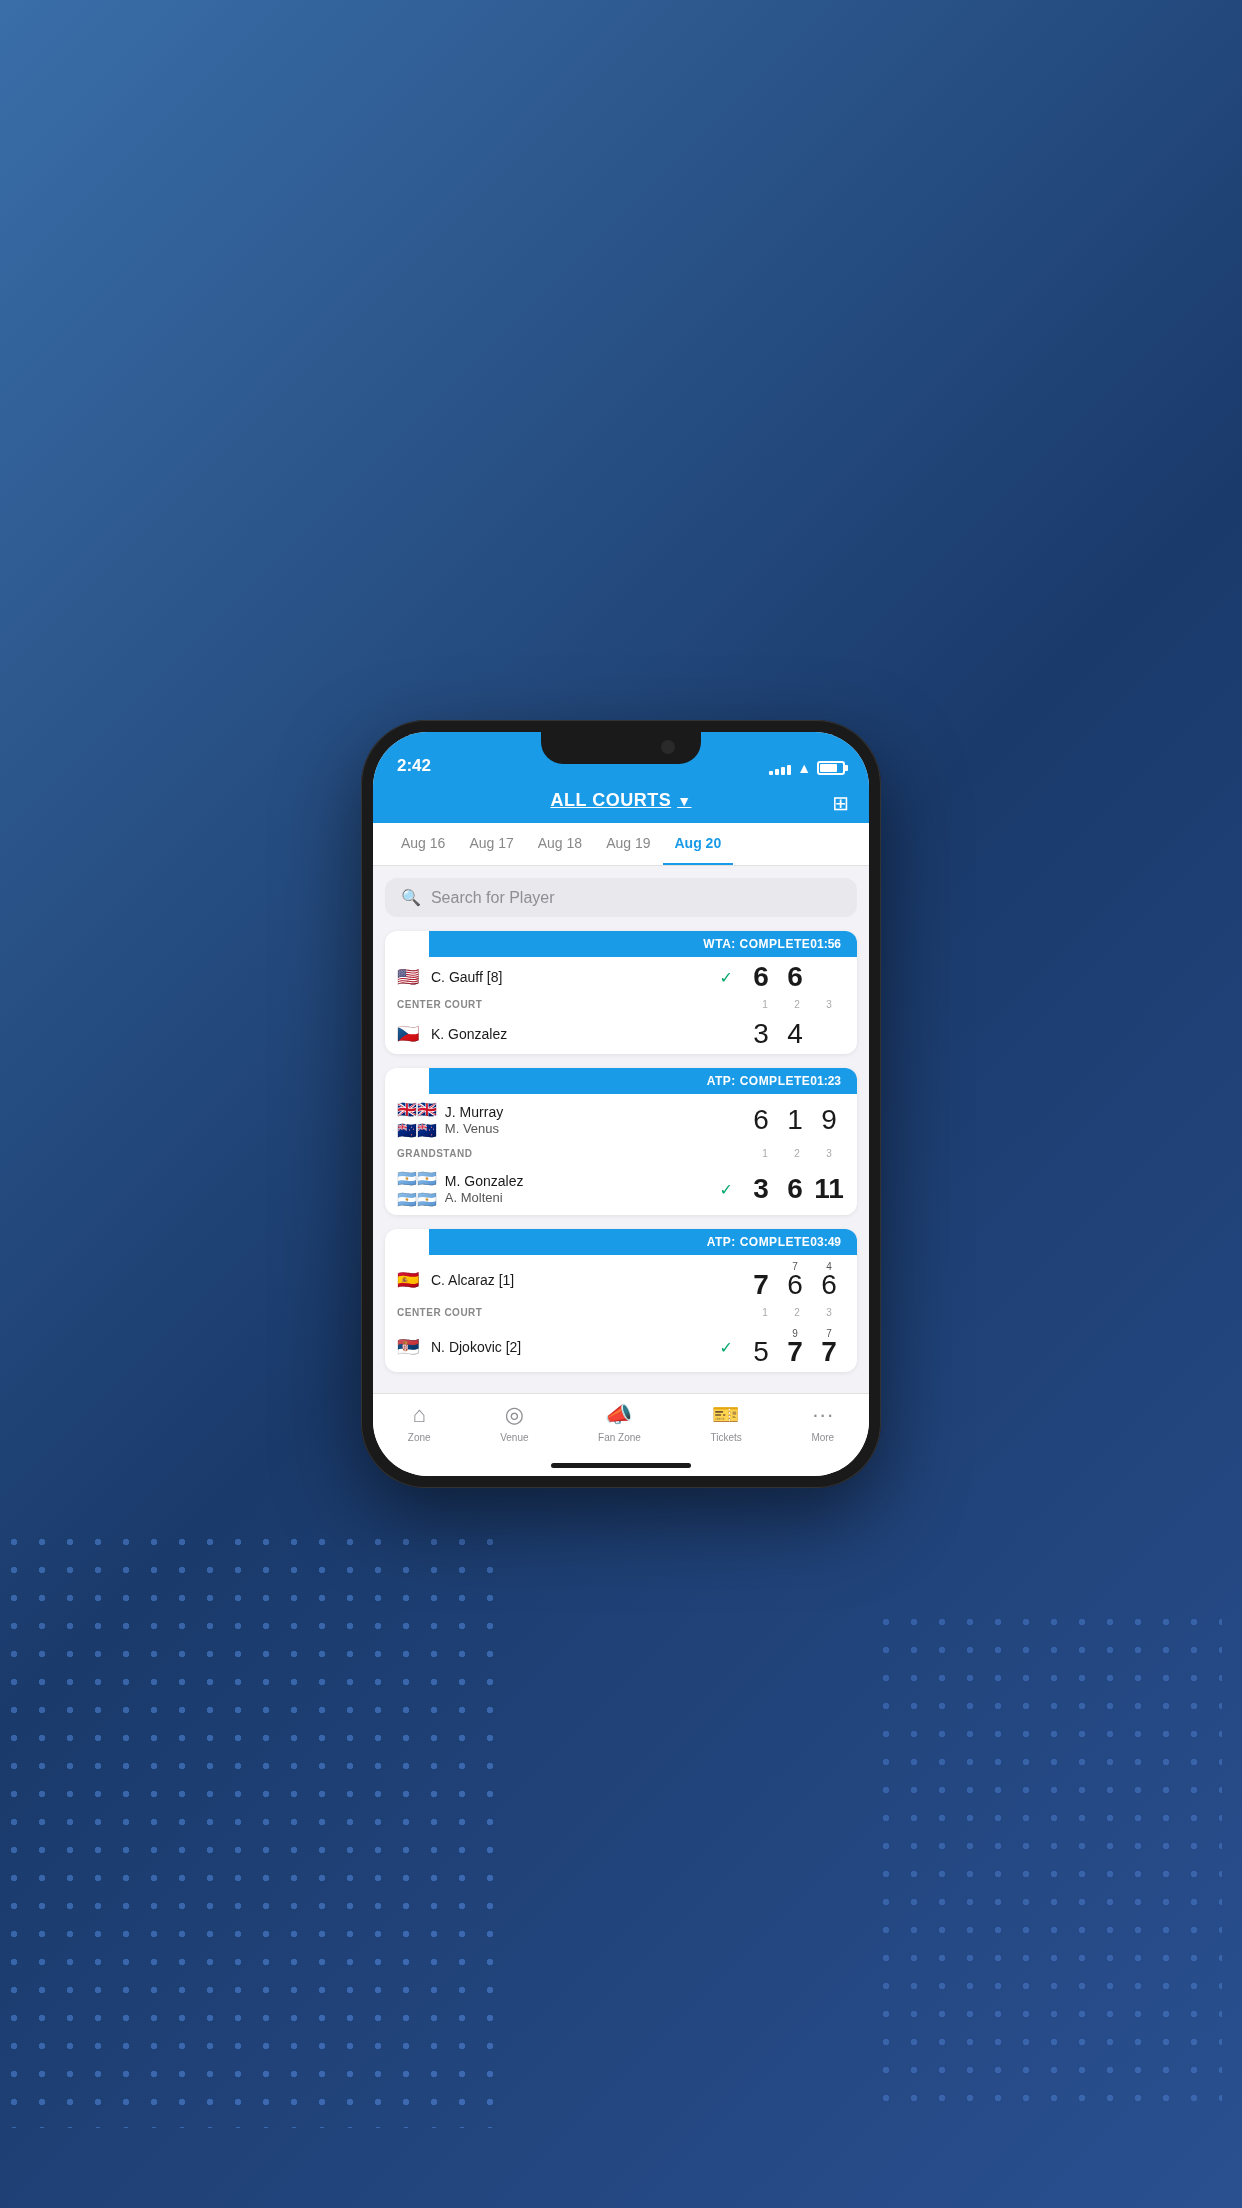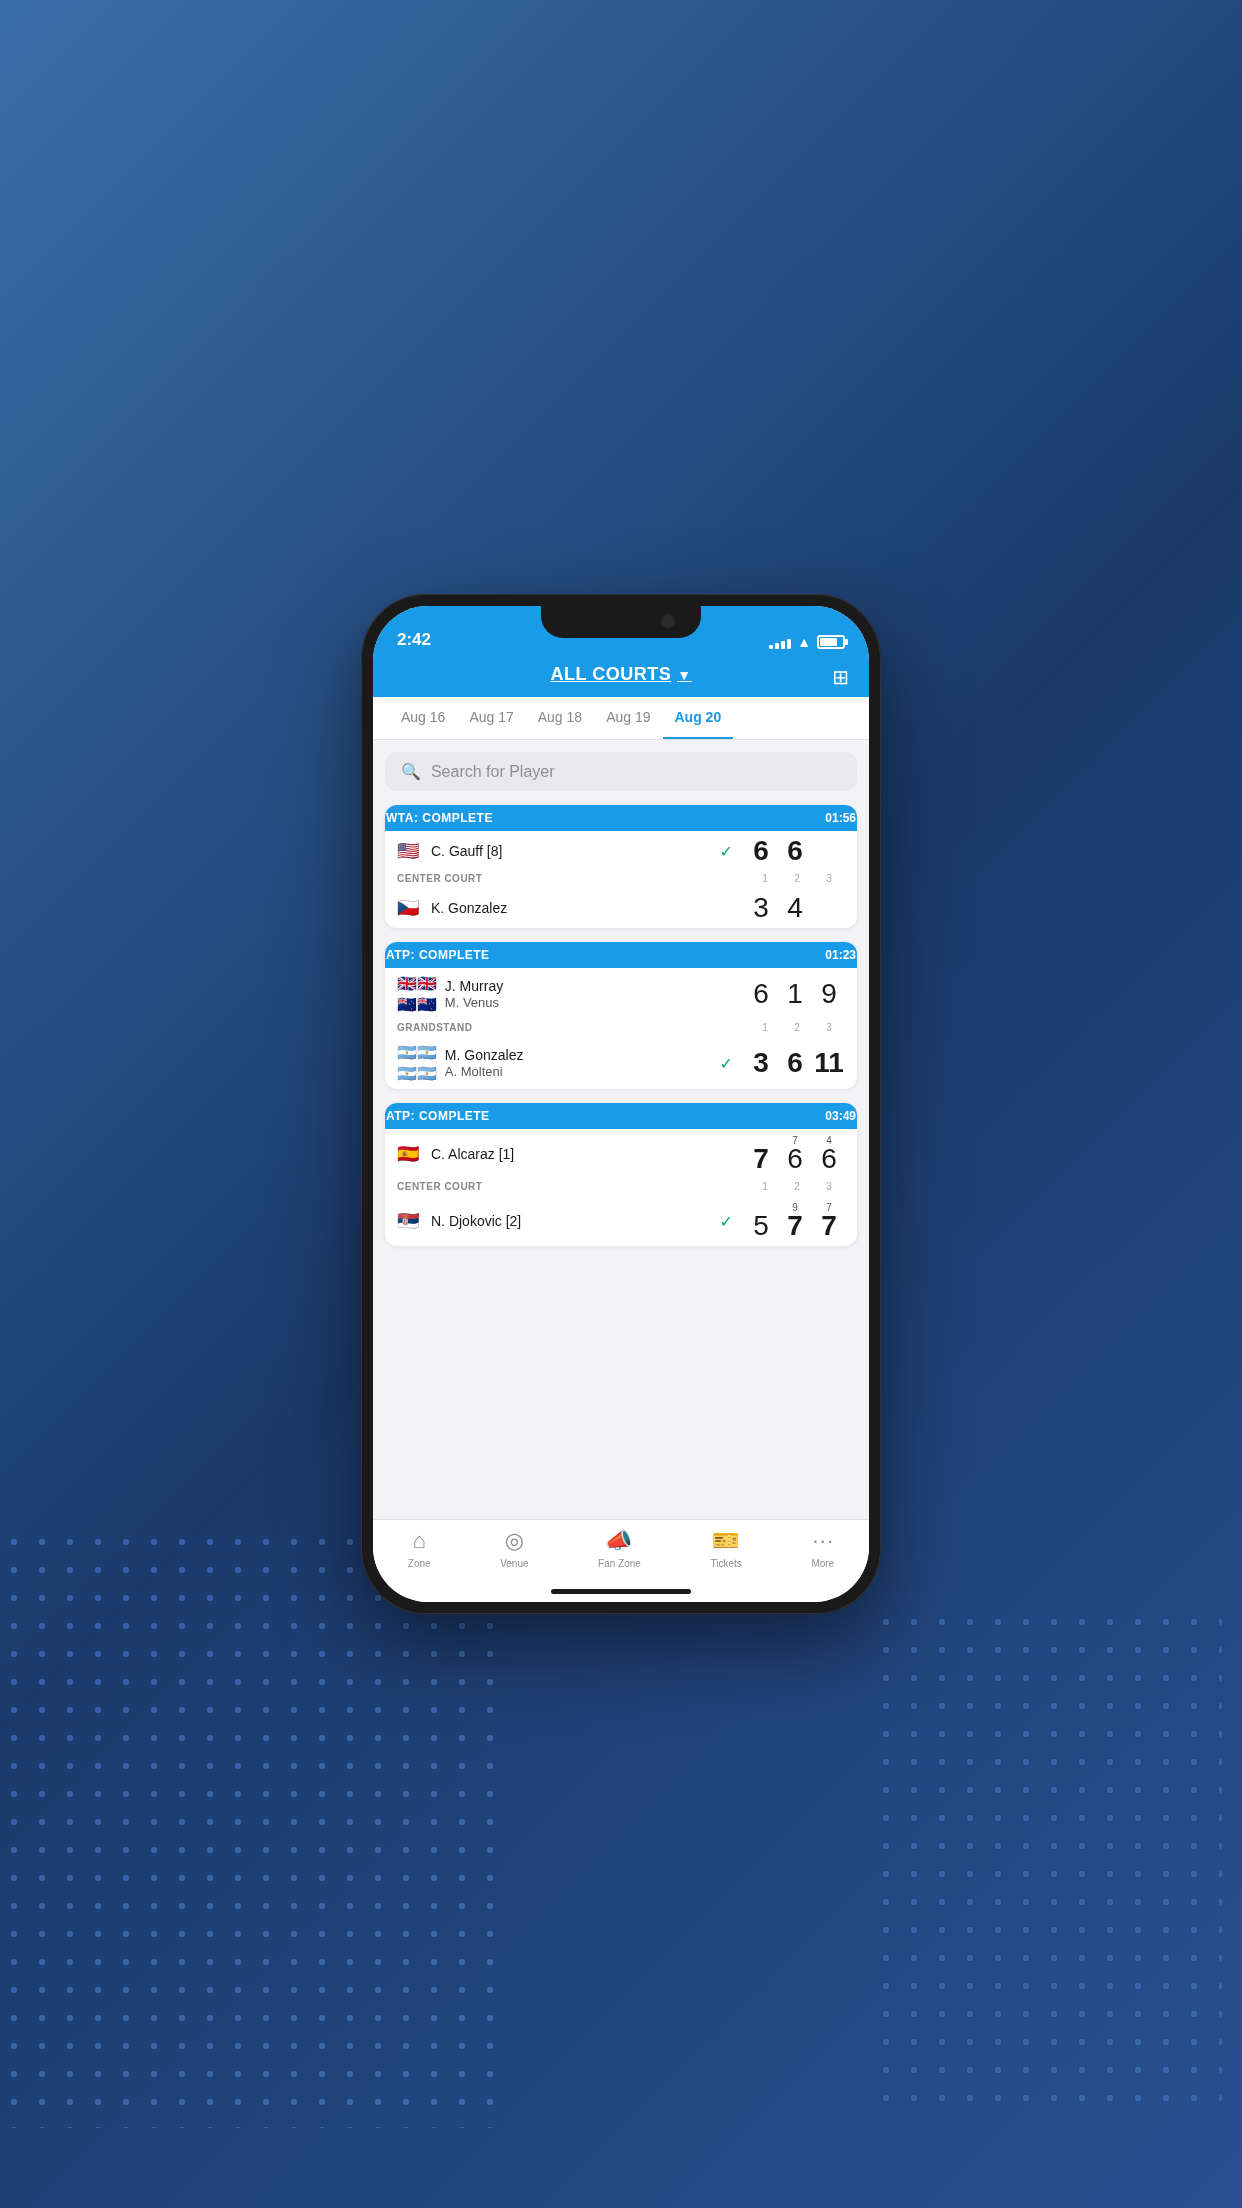--- a/index.html
+++ b/index.html
@@ -34,21 +34,21 @@
       right: 20px;
       width: 350px;
       height: 500px;
       background-image: radial-gradient(circle, rgba(100,160,255,0.3) 3px, transparent 3px);
       background-size: 28px 28px;
       pointer-events: none;
     }
 
     .phone-outer {
       width: 520px;
-      height: 1020px;
+      height: 768px;
       background: #1a1a1a;
       border-radius: 65px;
       padding: 12px;
       box-shadow: 0 30px 80px rgba(0,0,0,0.5), inset 0 0 0 1px #333;
       position: relative;
     }
 
     .phone-inner {
       width: 100%;
       height: 100%;
@@ -232,24 +232,25 @@
     
     .match-card {
       background: white;
       border-radius: 12px;
       overflow: hidden;
       margin-bottom: 14px;
       box-shadow: 0 1px 4px rgba(0,0,0,0.08);
     }
     .match-header {
       background: #1a9be8;
-      padding: 6px 1px;
-      display: flex;
-      justify-content: space-between;
-      align-items: center;
+      padding: 6px 16px;
+      display: flex;
+      justify-content: flex-end;
+      align-items: center;
+      margin-left: 44px;
     }
     .match-type {
       font-size: 12px;
       font-weight: 700;
       color: white;
       letter-spacing: 0.5px;
     }
     .match-time {
       font-size: 12px;
       font-weight: 600;

